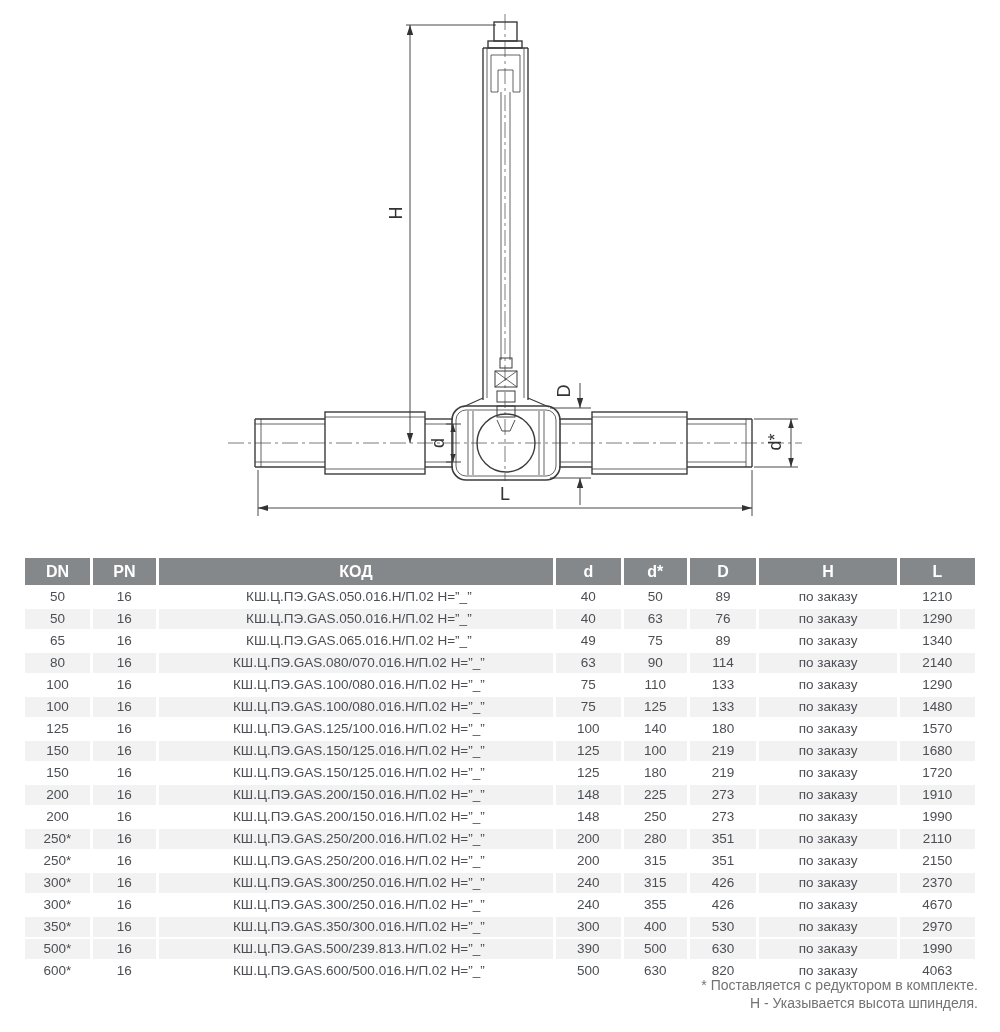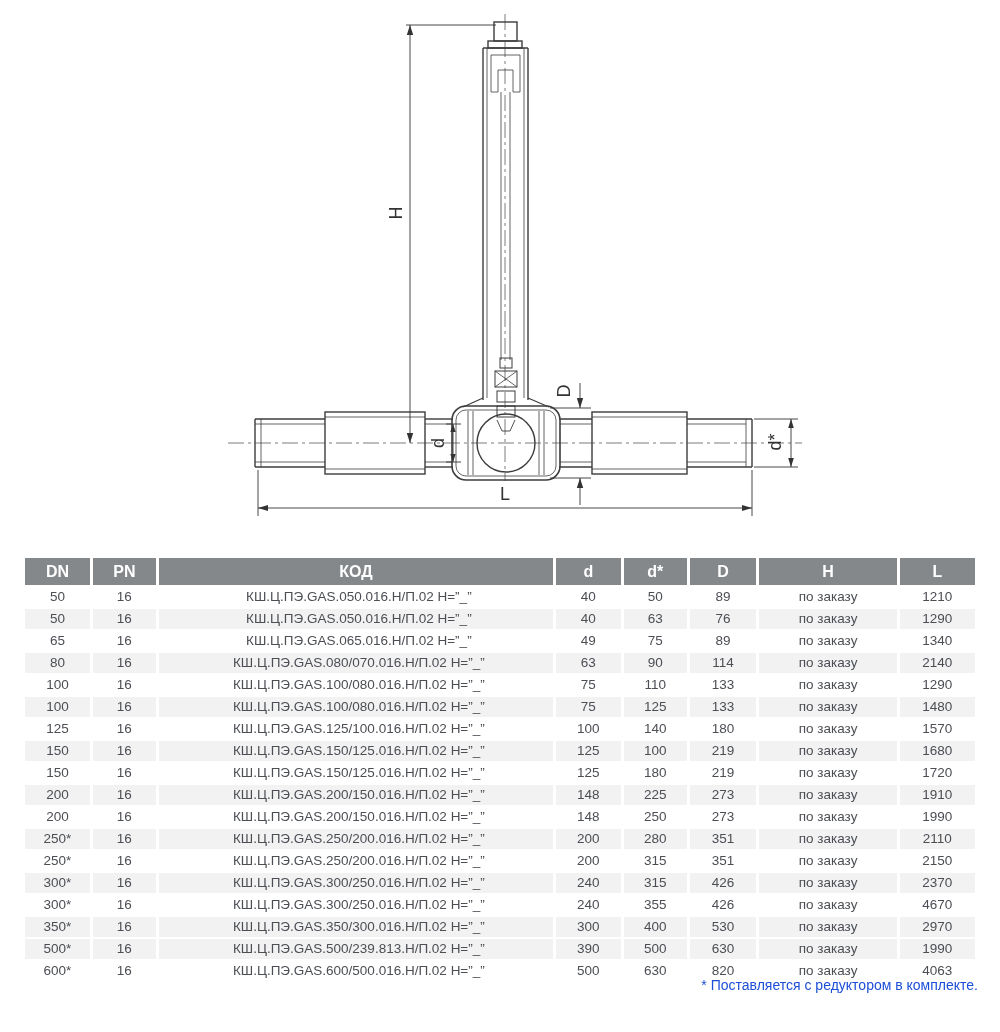--- a/index.html
+++ b/index.html
@@ -13,21 +13,21 @@
     height:27px;text-align:center;padding:0;line-height:27px;
   }
   table.spec td{
     font-size:13.5px;height:20px;text-align:center;padding:0;line-height:20px;
     color:#4b4e53;white-space:nowrap;overflow:hidden;
   }
   table.spec tr.alt td{background:#f2f2f3;}
   table.spec td.code-cell{text-align:center;padding-left:6px;}
   .footnotes{
     position:absolute;right:22px;top:976px;text-align:right;
-    font-size:14px;line-height:18px;color:#1d4ed8;
+    font-size:14px;line-height:18px;color:#737373;
   }
   svg text{font-family:"Liberation Sans", sans-serif;}
 </style>
 </head>
 <body>
 
 <div class="page">
 
   <div class="drawing-wrap">
     <svg viewBox="0 0 1000 522" width="1000" height="522">
@@ -367,15 +367,16 @@
             <td>820</td>
             <td>по заказу</td>
             <td>4063</td>
           </tr>
         </tbody>
     </table>
   </div>
 
   <div class="footnotes">
     <div>* Поставляется с редуктором в комплекте.</div>
+    <div>Н - Указывается высота шпинделя.</div>
   </div>
 
 </div>
 
 </body></html>

